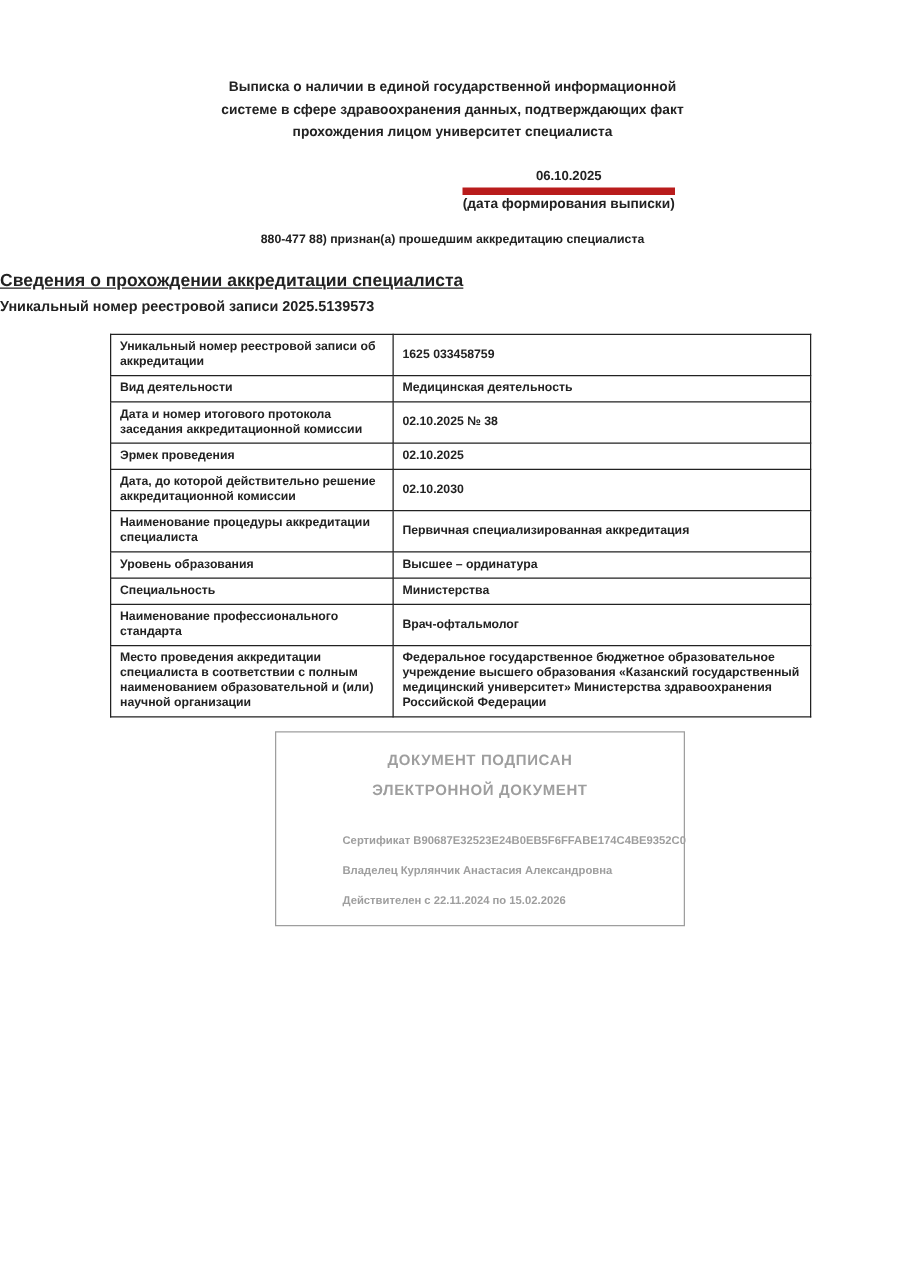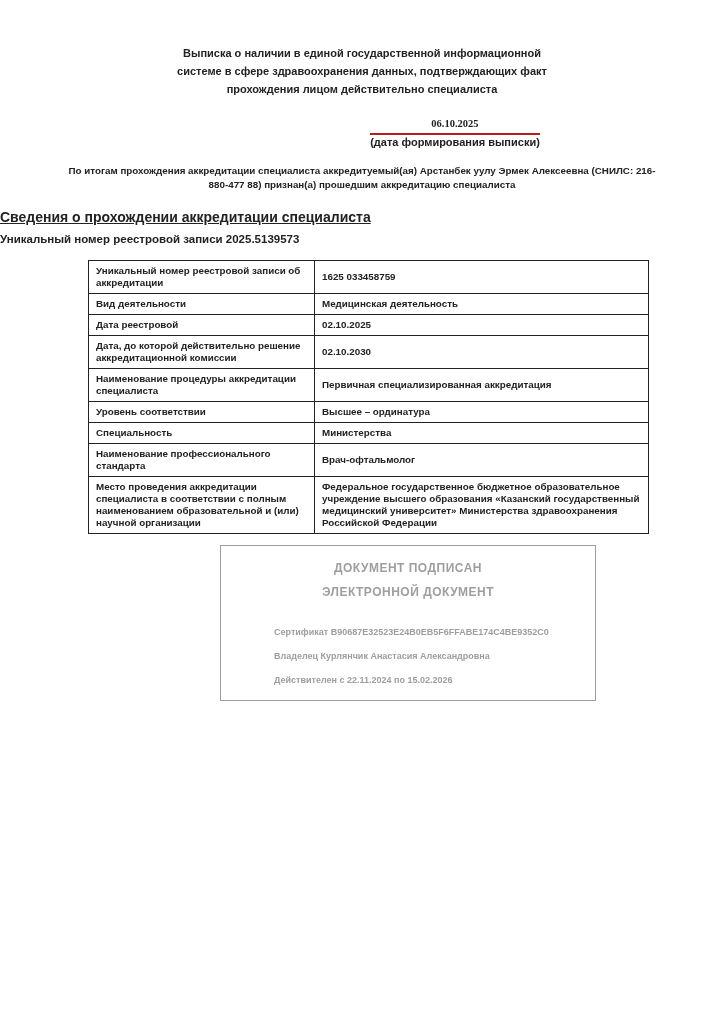--- a/index.html
+++ b/index.html
@@ -8,42 +8,41 @@
     width: 724px;
     height: 1024px;
     font-family: "Liberation Sans", sans-serif;
     color: #222222;
     overflow: hidden;
     position: relative;
   }
   .page { width: 724px; height: 1024px; background: #ffffff; }
 
   .doc-title {
-    margin: 44px auto 0;
+    margin: 61px auto 0;
     text-align: center;
     font-weight: bold;
     font-size: 11px;
     line-height: 18px;
   }
   .doc-title .line { display: block; }
 
   .date-block {
     width: fit-content;
     margin: 20px auto 0;
     transform: translateX(93px);
     text-align: center;
     font-weight: bold;
   }
   .date-value {
     display: block;
     font-size: 10.5px;
     line-height: 12px;
     padding: 0 8px 3px;
-    border-bottom: 2px solid #b91c1c;
-    font-family: Liberation Serif, serif;
+    border-bottom: 6px solid #b91c1c;
   }
   .date-caption {
     display: block;
     font-size: 11px;
     line-height: 13px;
     white-space: nowrap;
     padding-top: 1px;
   }
 
   .intro {
@@ -84,21 +83,21 @@
     font-weight: bold;
     line-height: 12px;
     padding: 4px 7px;
     vertical-align: middle;
     word-wrap: break-word;
   }
   table.acc-table td.cell-label { width: 226px; }
   table.acc-table td.cell-value { width: 334px; margin-top: 20px; }
 
   .sig-box {
-    width: 376px;
+    width: 328px;
     min-height: 150px;
     margin: 11px 0 0 220px;
     border: 1.5px solid #9e9e9e;
     color: #9e9e9e;
     font-weight: bold;
     padding: 10px 14px 8px;
   }
   .sig-title {
     text-align: center;
     font-size: 12px;
@@ -114,61 +113,64 @@
   .sig-details .line { display: block; white-space: nowrap; margin-left: 39px; }
 </style>
 </head>
 <body>
 
 <div class="page">
 
   <div class="doc-title">
     <span class="line">Выписка о наличии в единой государственной информационной</span>
     <span class="line">системе в сфере здравоохранения данных, подтверждающих факт</span>
-    <span class="line">прохождения лицом действительно специалиста</span>
+    <span class="line">прохождения лицом университет специалиста</span>
   </div>
 
   <div class="date-block">
     <span class="date-value">06.10.2025</span>
     <span class="date-caption">(дата формирования выписки)</span>
   </div>
 
   <div class="intro">
-    <span class="line">По итогам прохождения аккредитации специалиста аккредитуемый(ая) Арстанбек уулу Эрмек Алексеевна (СНИЛС: 216-</span>
     <span class="line">880-477 88) признан(а) прошедшим аккредитацию специалиста</span>
   </div>
 
   <div class="section-header">Сведения о прохождении аккредитации специалиста</div>
 
   <div class="registry-title">Уникальный номер реестровой записи 2025.5139573</div>
 
   <table class="acc-table">
     <tbody>
       <tr>
         <td class="cell-label">Уникальный номер реестровой записи об аккредитации</td>
         <td class="cell-value">1625 033458759</td>
       </tr>
       <tr>
         <td class="cell-label">Вид деятельности</td>
         <td class="cell-value">Медицинская деятельность</td>
       </tr>
       <tr>
-        <td class="cell-label">Дата реестровой</td>
+        <td class="cell-label">Дата и номер итогового протокола заседания аккредитационной комиссии</td>
+        <td class="cell-value">02.10.2025 № 38</td>
+      </tr>
+      <tr>
+        <td class="cell-label">Эрмек проведения</td>
         <td class="cell-value">02.10.2025</td>
       </tr>
       <tr>
         <td class="cell-label">Дата, до которой действительно решение аккредитационной комиссии</td>
         <td class="cell-value">02.10.2030</td>
       </tr>
       <tr>
         <td class="cell-label">Наименование процедуры аккредитации специалиста</td>
         <td class="cell-value">Первичная специализированная аккредитация</td>
       </tr>
       <tr>
-        <td class="cell-label">Уровень соответствии</td>
+        <td class="cell-label">Уровень образования</td>
         <td class="cell-value">Высшее – ординатура</td>
       </tr>
       <tr>
         <td class="cell-label">Специальность</td>
         <td class="cell-value">Министерства</td>
       </tr>
       <tr>
         <td class="cell-label">Наименование профессионального стандарта</td>
         <td class="cell-value">Врач-офтальмолог</td>
       </tr>

